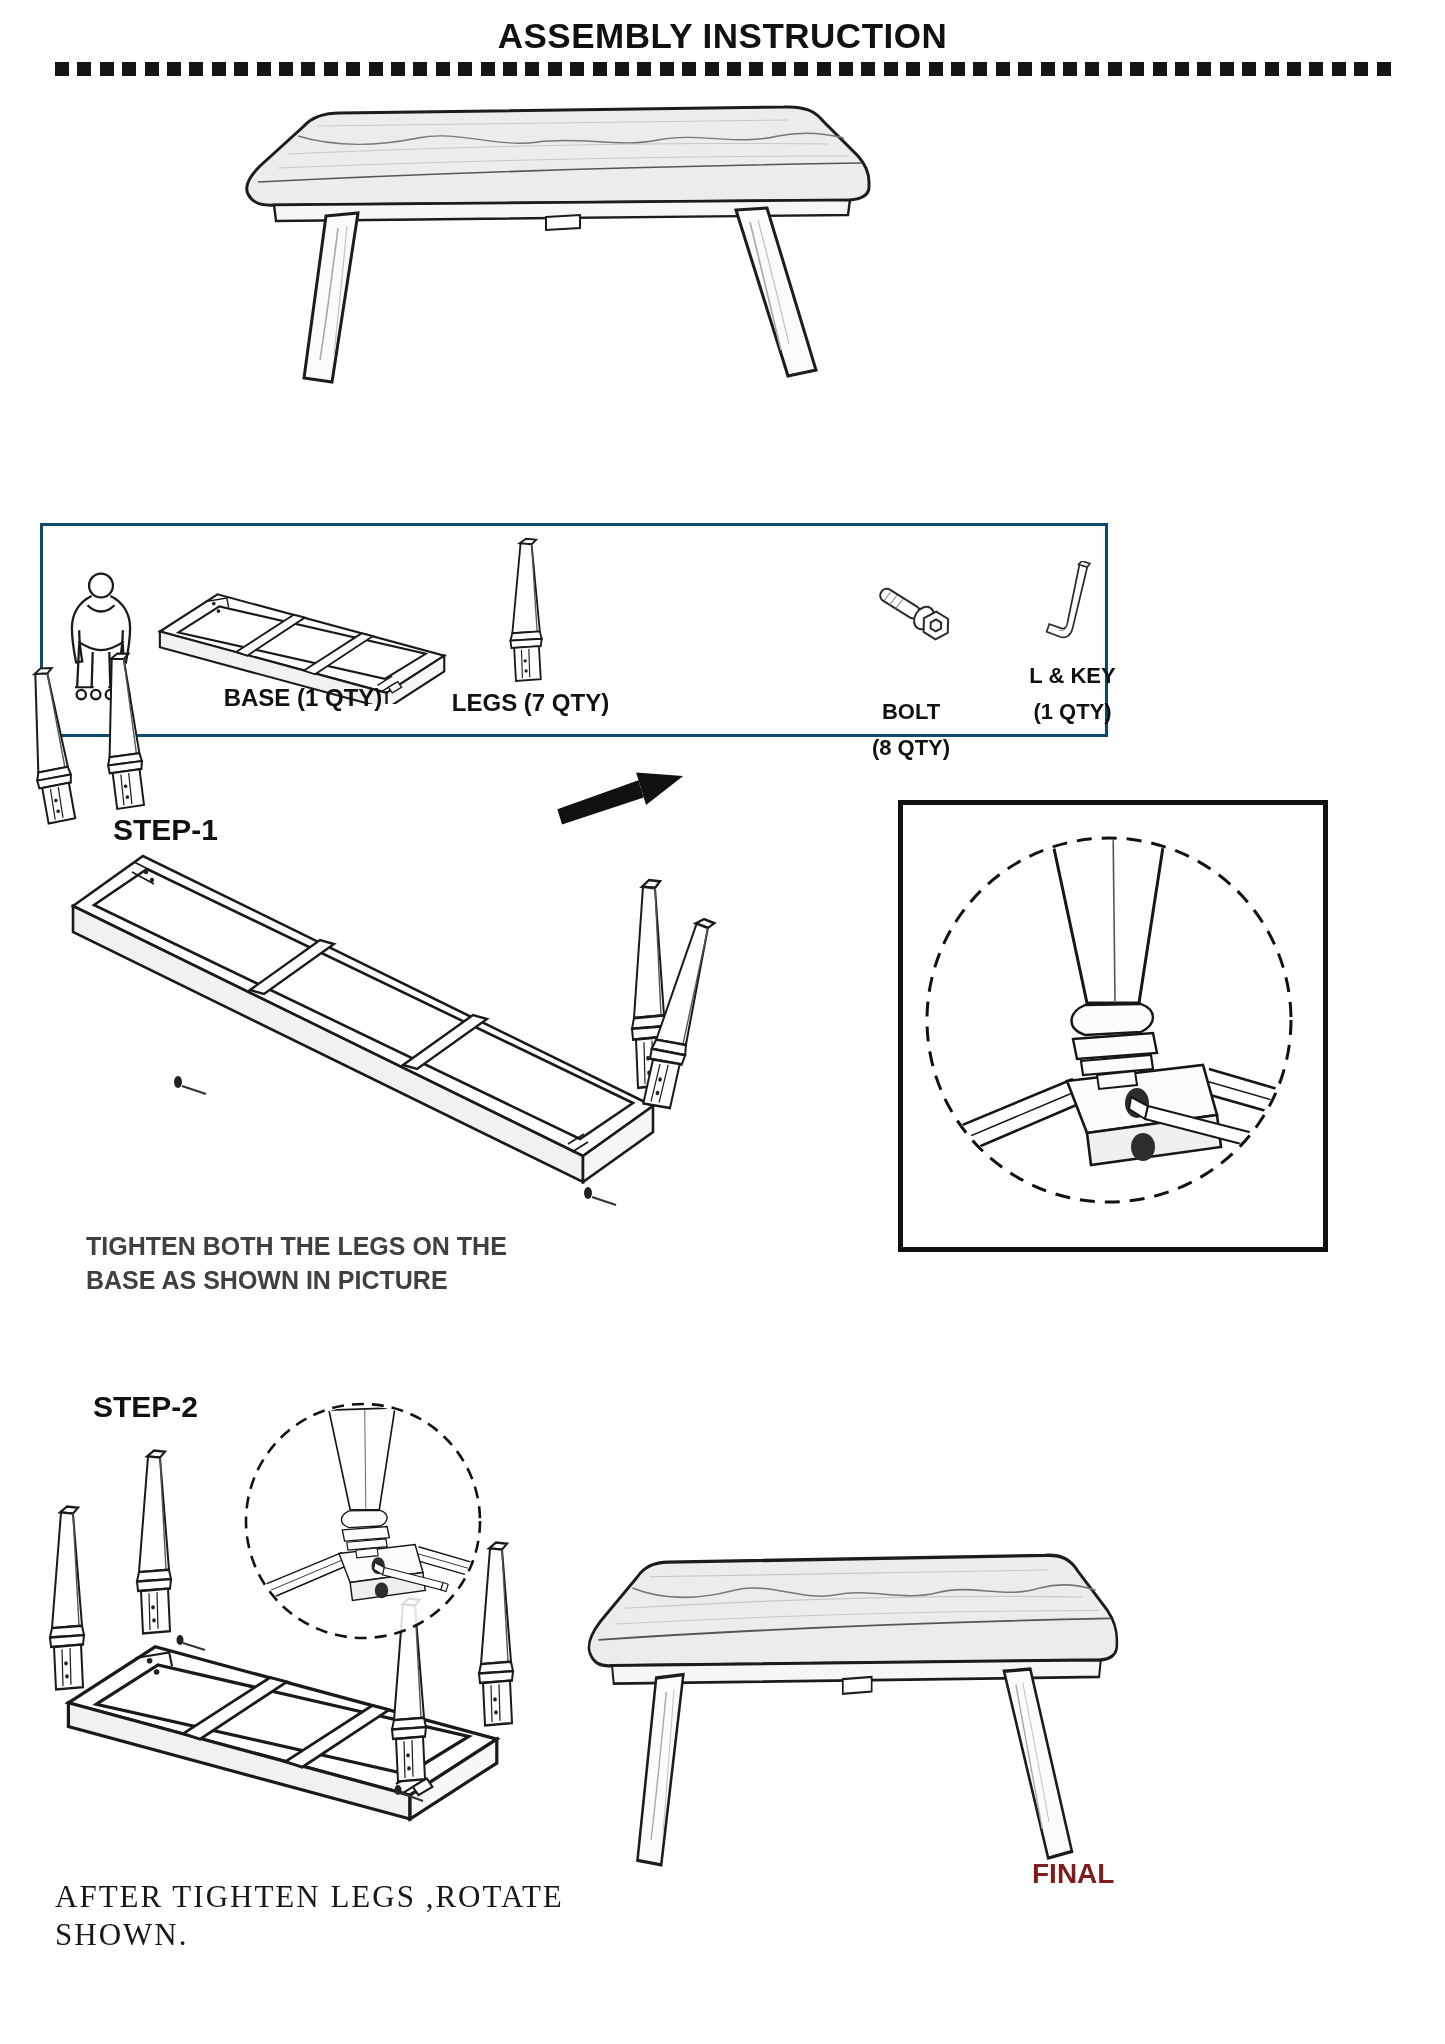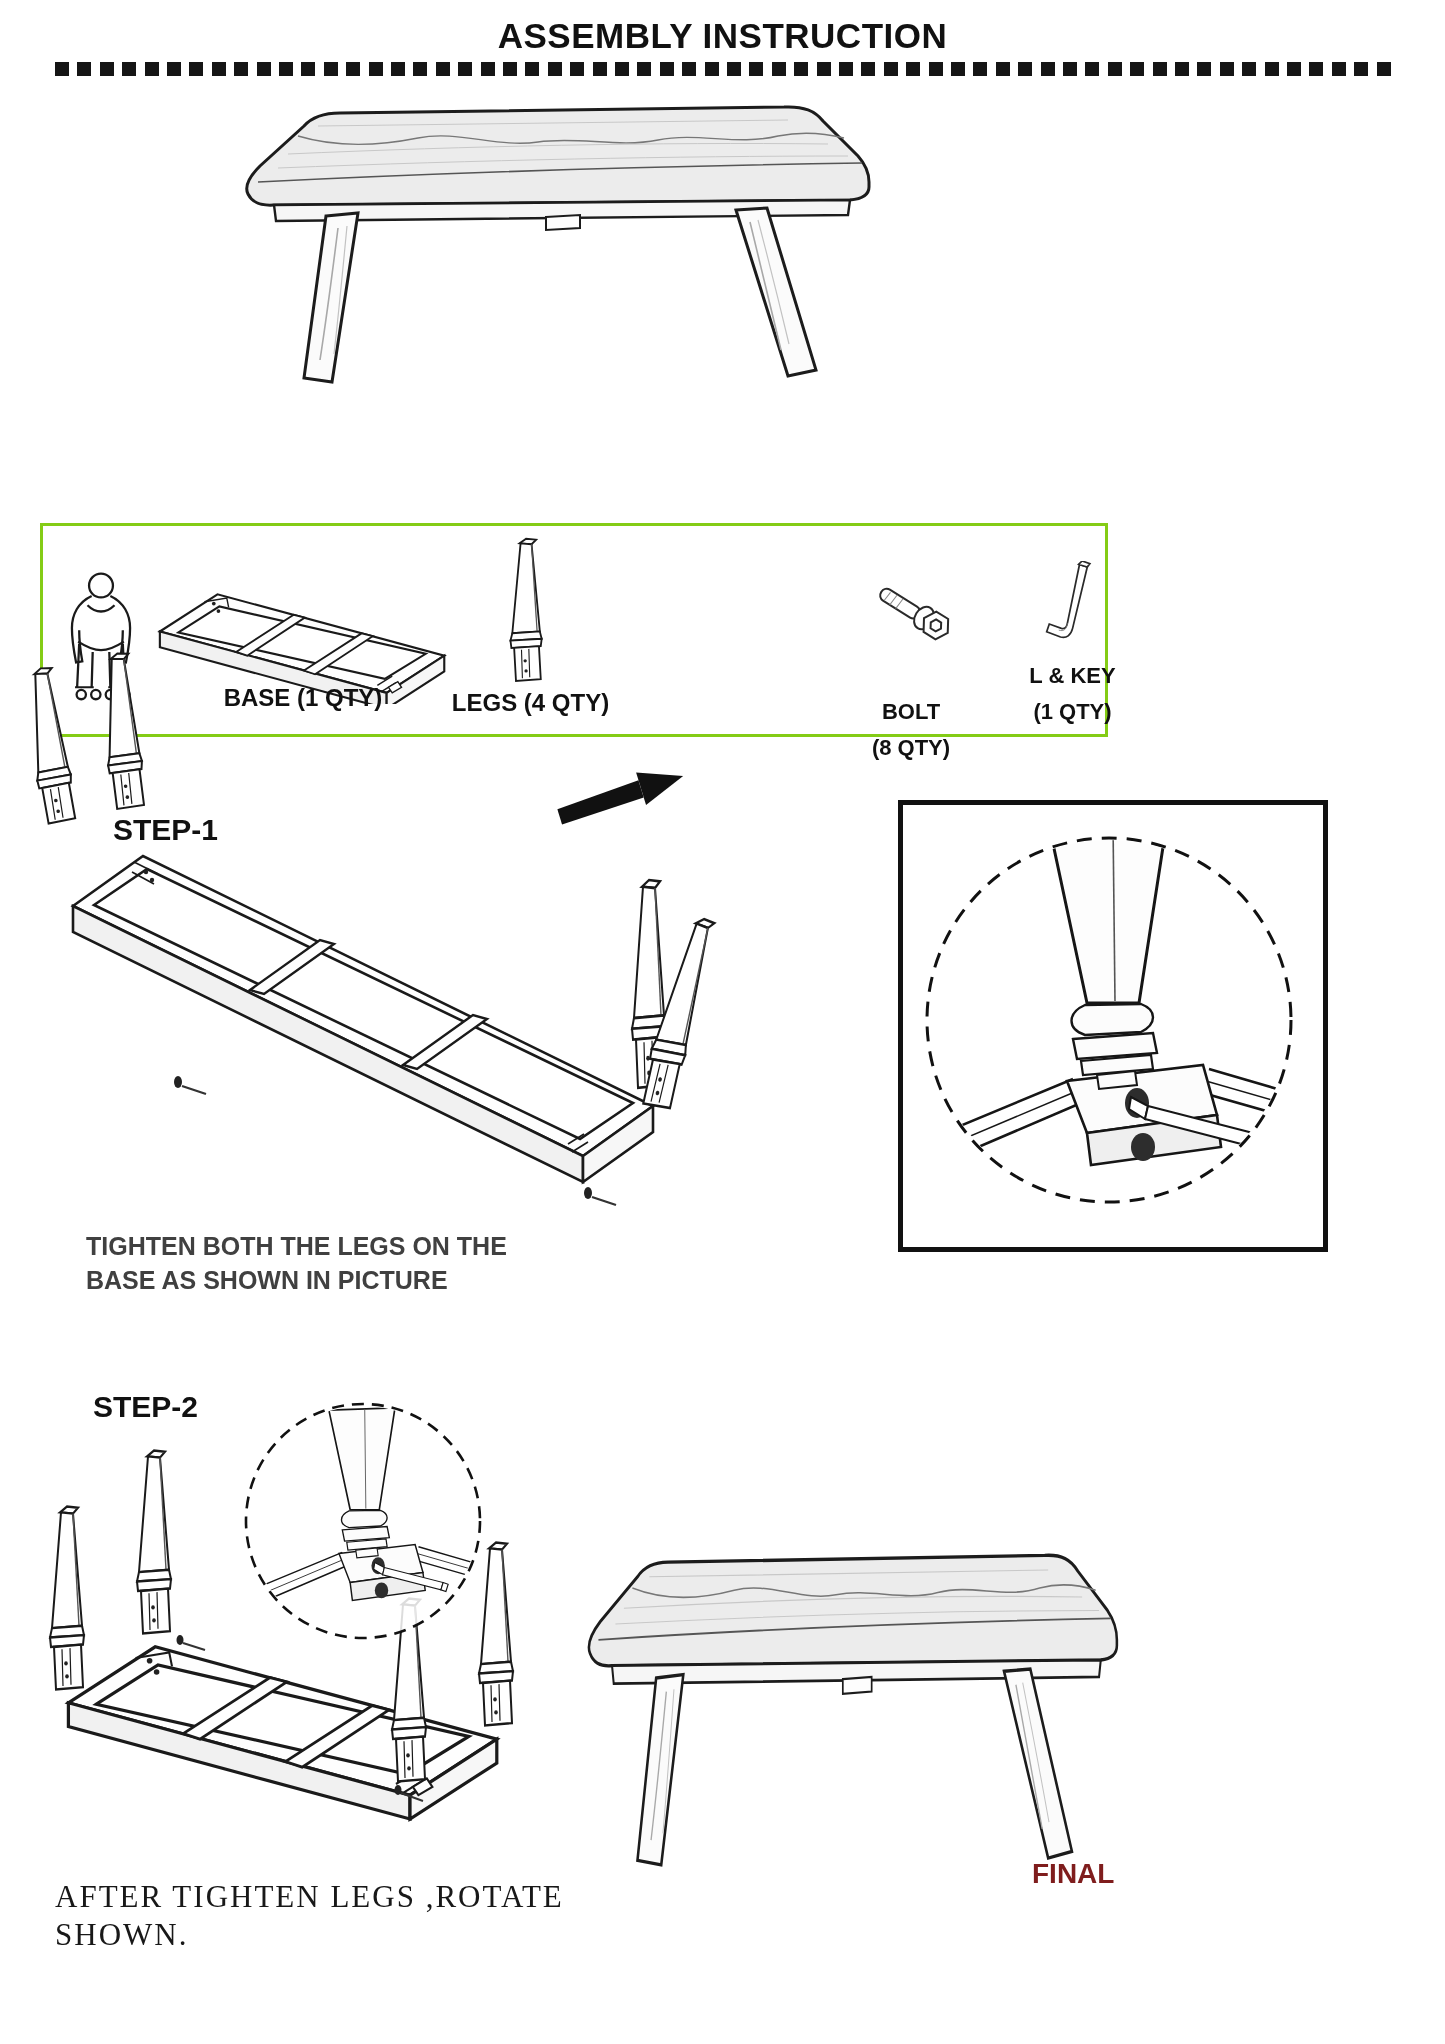--- a/index.html
+++ b/index.html
@@ -12,21 +12,21 @@
   .title{
     left:0;right:0;top:16px;text-align:center;
     font-size:35px;font-weight:bold;letter-spacing:.5px;color:#111;
   }
   .dotted-rule{
     left:55px;top:62px;width:1337px;height:14px;
     background:repeating-linear-gradient(90deg,#151515 0 14px,transparent 14px 22.4px);
   }
   .parts-box{
     left:40px;top:523px;width:1068px;height:214px;
-    border:3px solid #84cc16;box-sizing:border-box;
+    border:3px solid #0c4a6e;box-sizing:border-box;
   }
   .part-label{font-weight:bold;color:#111;text-align:center;white-space:nowrap;}
   .lbl-base{left:95px;top:158px;width:330px;font-size:24px;}
   .lbl-legs{left:390px;top:163px;width:195px;font-size:24px;}
   .lbl-bolt{left:808px;top:132px;width:120px;font-size:22px;line-height:36px;margin-top:36px;}
   .lbl-lkey{left:962px;top:132px;width:135px;font-size:22px;line-height:36px;}
   .step-heading{font-size:30px;font-weight:bold;color:#111;}
   .h-step1{left:113px;top:813px;}
   .h-step2{left:93px;top:1390px;}
   .instruction{
@@ -172,21 +172,21 @@
       </svg>
 
     <svg class="abs" style="left:95px;top:20px" width="330" height="158" viewBox="0 0 340 170">
         <use href="#frame-art"></use>
       </svg>
     <div class="abs part-label lbl-base">BASE (1 QTY)</div>
 
     <svg class="abs" style="left:452px;top:10px" width="64" height="156" viewBox="0 0 56 170">
         <use href="#leg-art"></use>
       </svg>
-    <div class="abs part-label lbl-legs">LEGS (4 QTY)</div>
+    <div class="abs part-label lbl-legs">LEGS (7 QTY)</div>
 
     <svg class="abs" style="left:828px;top:58px" width="92" height="70" viewBox="0 0 90 70">
         <use href="#bolt-art"></use>
       </svg>
     <div class="abs part-label lbl-bolt">
       <div>BOLT</div>
       <div>(8 QTY)</div>
     </div>
 
     <svg class="abs" style="left:995px;top:35px" width="64" height="95" viewBox="0 0 70 110">

